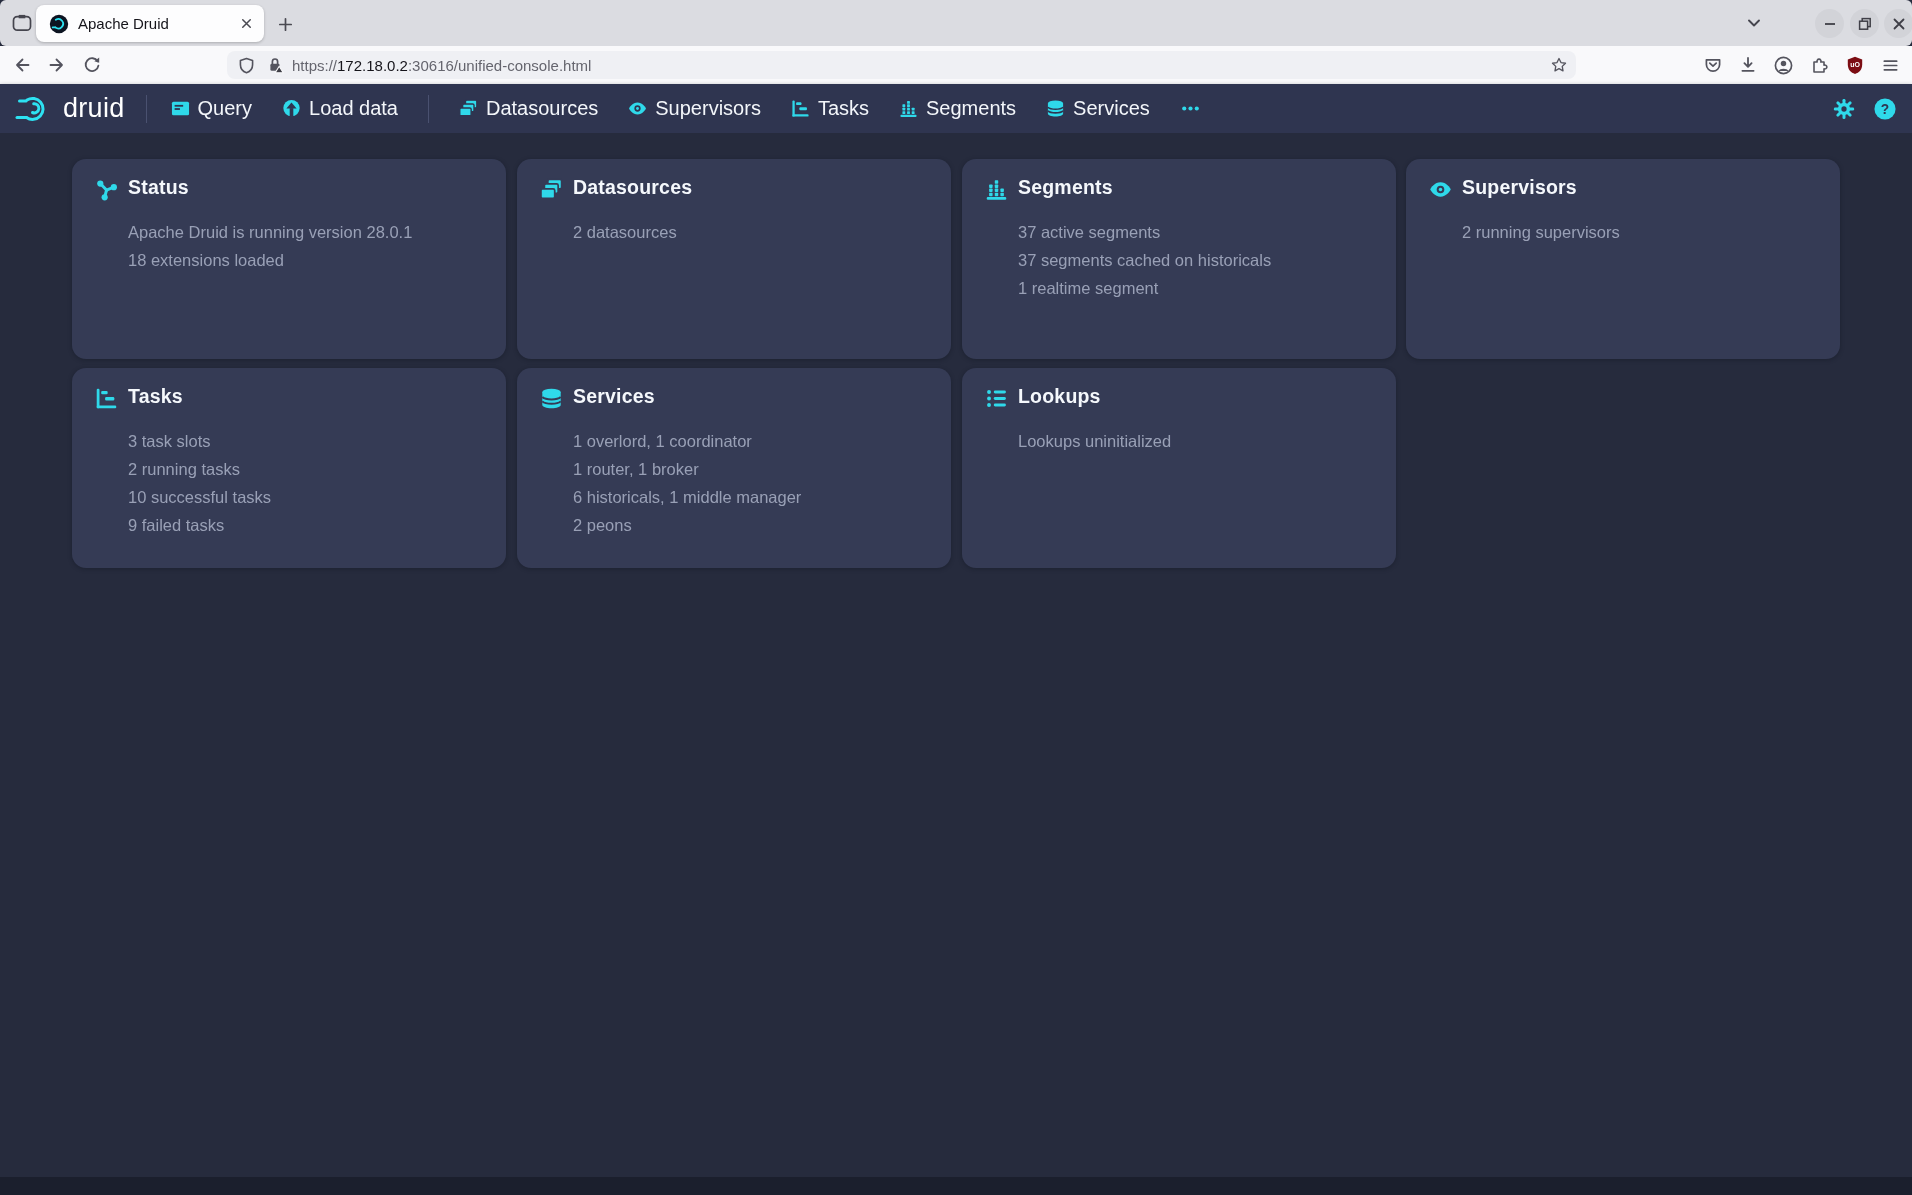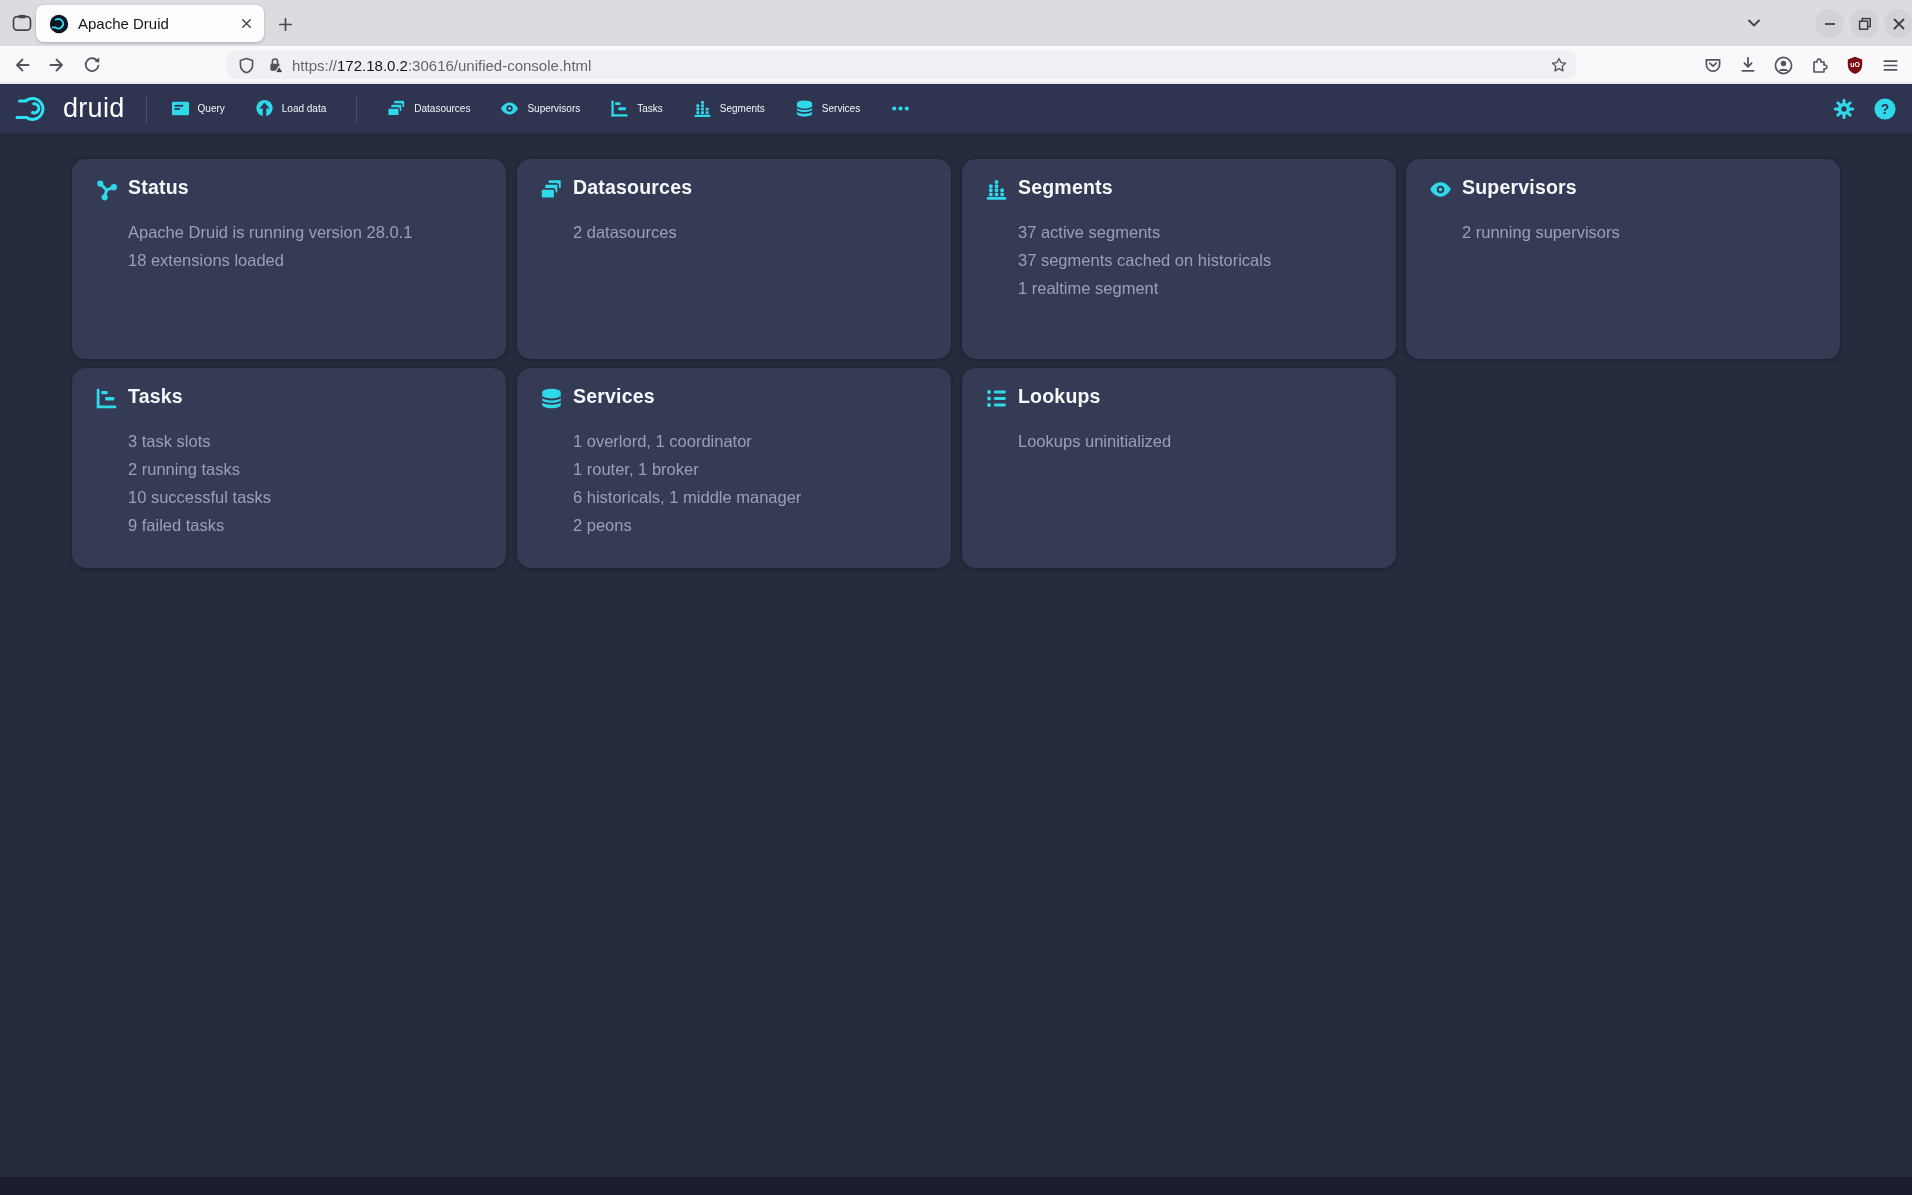--- a/index.html
+++ b/index.html
@@ -1,19 +1,19 @@
 <!DOCTYPE html>
 <html><head>
 <meta charset="utf-8">
 <style>
   html,body{margin:0;padding:0;background:#262b3d;font-family:"Liberation Sans","DejaVu Sans",sans-serif;}
   #screen{position:relative;width:1912px;height:1195px;overflow:hidden;background:#262b3d;}
 
   
-  .tabstrip{position:absolute;left:0;top:0;width:1912px;height:46px;background:#dbdce1;}
+  .tabstrip{position:absolute;left:0;top:0;width:1912px;height:46px;background:#dbdce1;border-radius:6px;}
   .ffview-btn{position:absolute;left:8px;top:11px;width:28px;height:24px;display:flex;align-items:center;justify-content:center;border-radius:4px;}
   .tab{position:absolute;left:36px;top:5px;width:228px;height:37px;background:#fdfdfe;border-radius:8px;box-shadow:0 1px 3px rgba(0,0,0,.22);display:flex;align-items:center;}
   .tab-favicon{margin-left:13px;width:20px;height:20px;flex:0 0 auto;}
   .tab-title{margin-left:9px;font-size:15px;color:#15141a;white-space:nowrap;overflow:hidden;flex:1;}
   .tab-close{width:24px;height:24px;margin-right:6px;display:flex;align-items:center;justify-content:center;border-radius:4px;flex:0 0 auto;}
   .newtab-btn{position:absolute;left:272px;top:11px;width:26px;height:26px;display:flex;align-items:center;justify-content:center;border-radius:4px;}
   .tablist-btn{position:absolute;left:1740px;top:10px;width:28px;height:26px;display:flex;align-items:center;justify-content:center;}
   .winbtn{position:absolute;top:9px;width:29px;height:29px;border-radius:50%;background:#d2d3d8;display:flex;align-items:center;justify-content:center;}
   .winbtn.min{left:1815px}.winbtn.restore{left:1850px}.winbtn.close{left:1884px}
 
@@ -27,21 +27,21 @@
   .star-btn{width:26px;height:26px;margin-right:4px;display:flex;align-items:center;justify-content:center;flex:0 0 auto;}
   .tool-ic{position:absolute;top:5px;width:28px;height:28px;display:flex;align-items:center;justify-content:center;border-radius:4px;}
 
   
   .dnav{position:absolute;left:0;top:84px;width:1912px;height:49px;background:#2f3550;display:flex;align-items:center;box-shadow:0 2px 5px rgba(10,13,22,.45);}
   .brand{display:flex;align-items:center;margin-left:12px;}
   .brand-word{margin-left:9px;font-size:27px;font-weight:500;letter-spacing:.3px;color:#ffffff;}
   .vdiv{width:1px;height:28px;background:#4a5170;margin-left:21px;flex:0 0 auto;}
   .nav-items{display:flex;align-items:center;margin-left:24px;gap:30px;}
   .nav-item{display:flex;align-items:center;gap:8px;cursor:pointer;}
-  .nav-item span{font-size:10px;color:#f3f6fa;white-space:nowrap;}
+  .nav-item span{font-size:20px;color:#f3f6fa;white-space:nowrap;}
   .nav-right{position:absolute;right:16px;top:0;height:49px;display:flex;align-items:center;gap:19px;}
 
   
   .page{position:absolute;left:0;top:133px;width:1912px;height:1044px;background:#262b3d;}
   .card{position:absolute;width:434px;height:200px;background:#353b55;border-radius:14px;box-shadow:0 1px 4px rgba(12,16,26,.35);cursor:pointer;}
   .cicon{position:absolute;left:23px;top:19px;width:23px;height:23px;}
   .ctitle{position:absolute;left:56px;top:17px;font-size:19.5px;font-weight:bold;color:#f5f8fc;letter-spacing:.2px;}
   .clines{position:absolute;left:56px;top:51px;margin-top:14px;}
   .clines p{margin:0 0 11px 0;font-size:16.5px;line-height:17px;color:#99a0b6;white-space:nowrap;}
   .bottomstrip{position:absolute;left:0;top:1177px;width:1912px;height:18px;background:#1b1f2d;}

